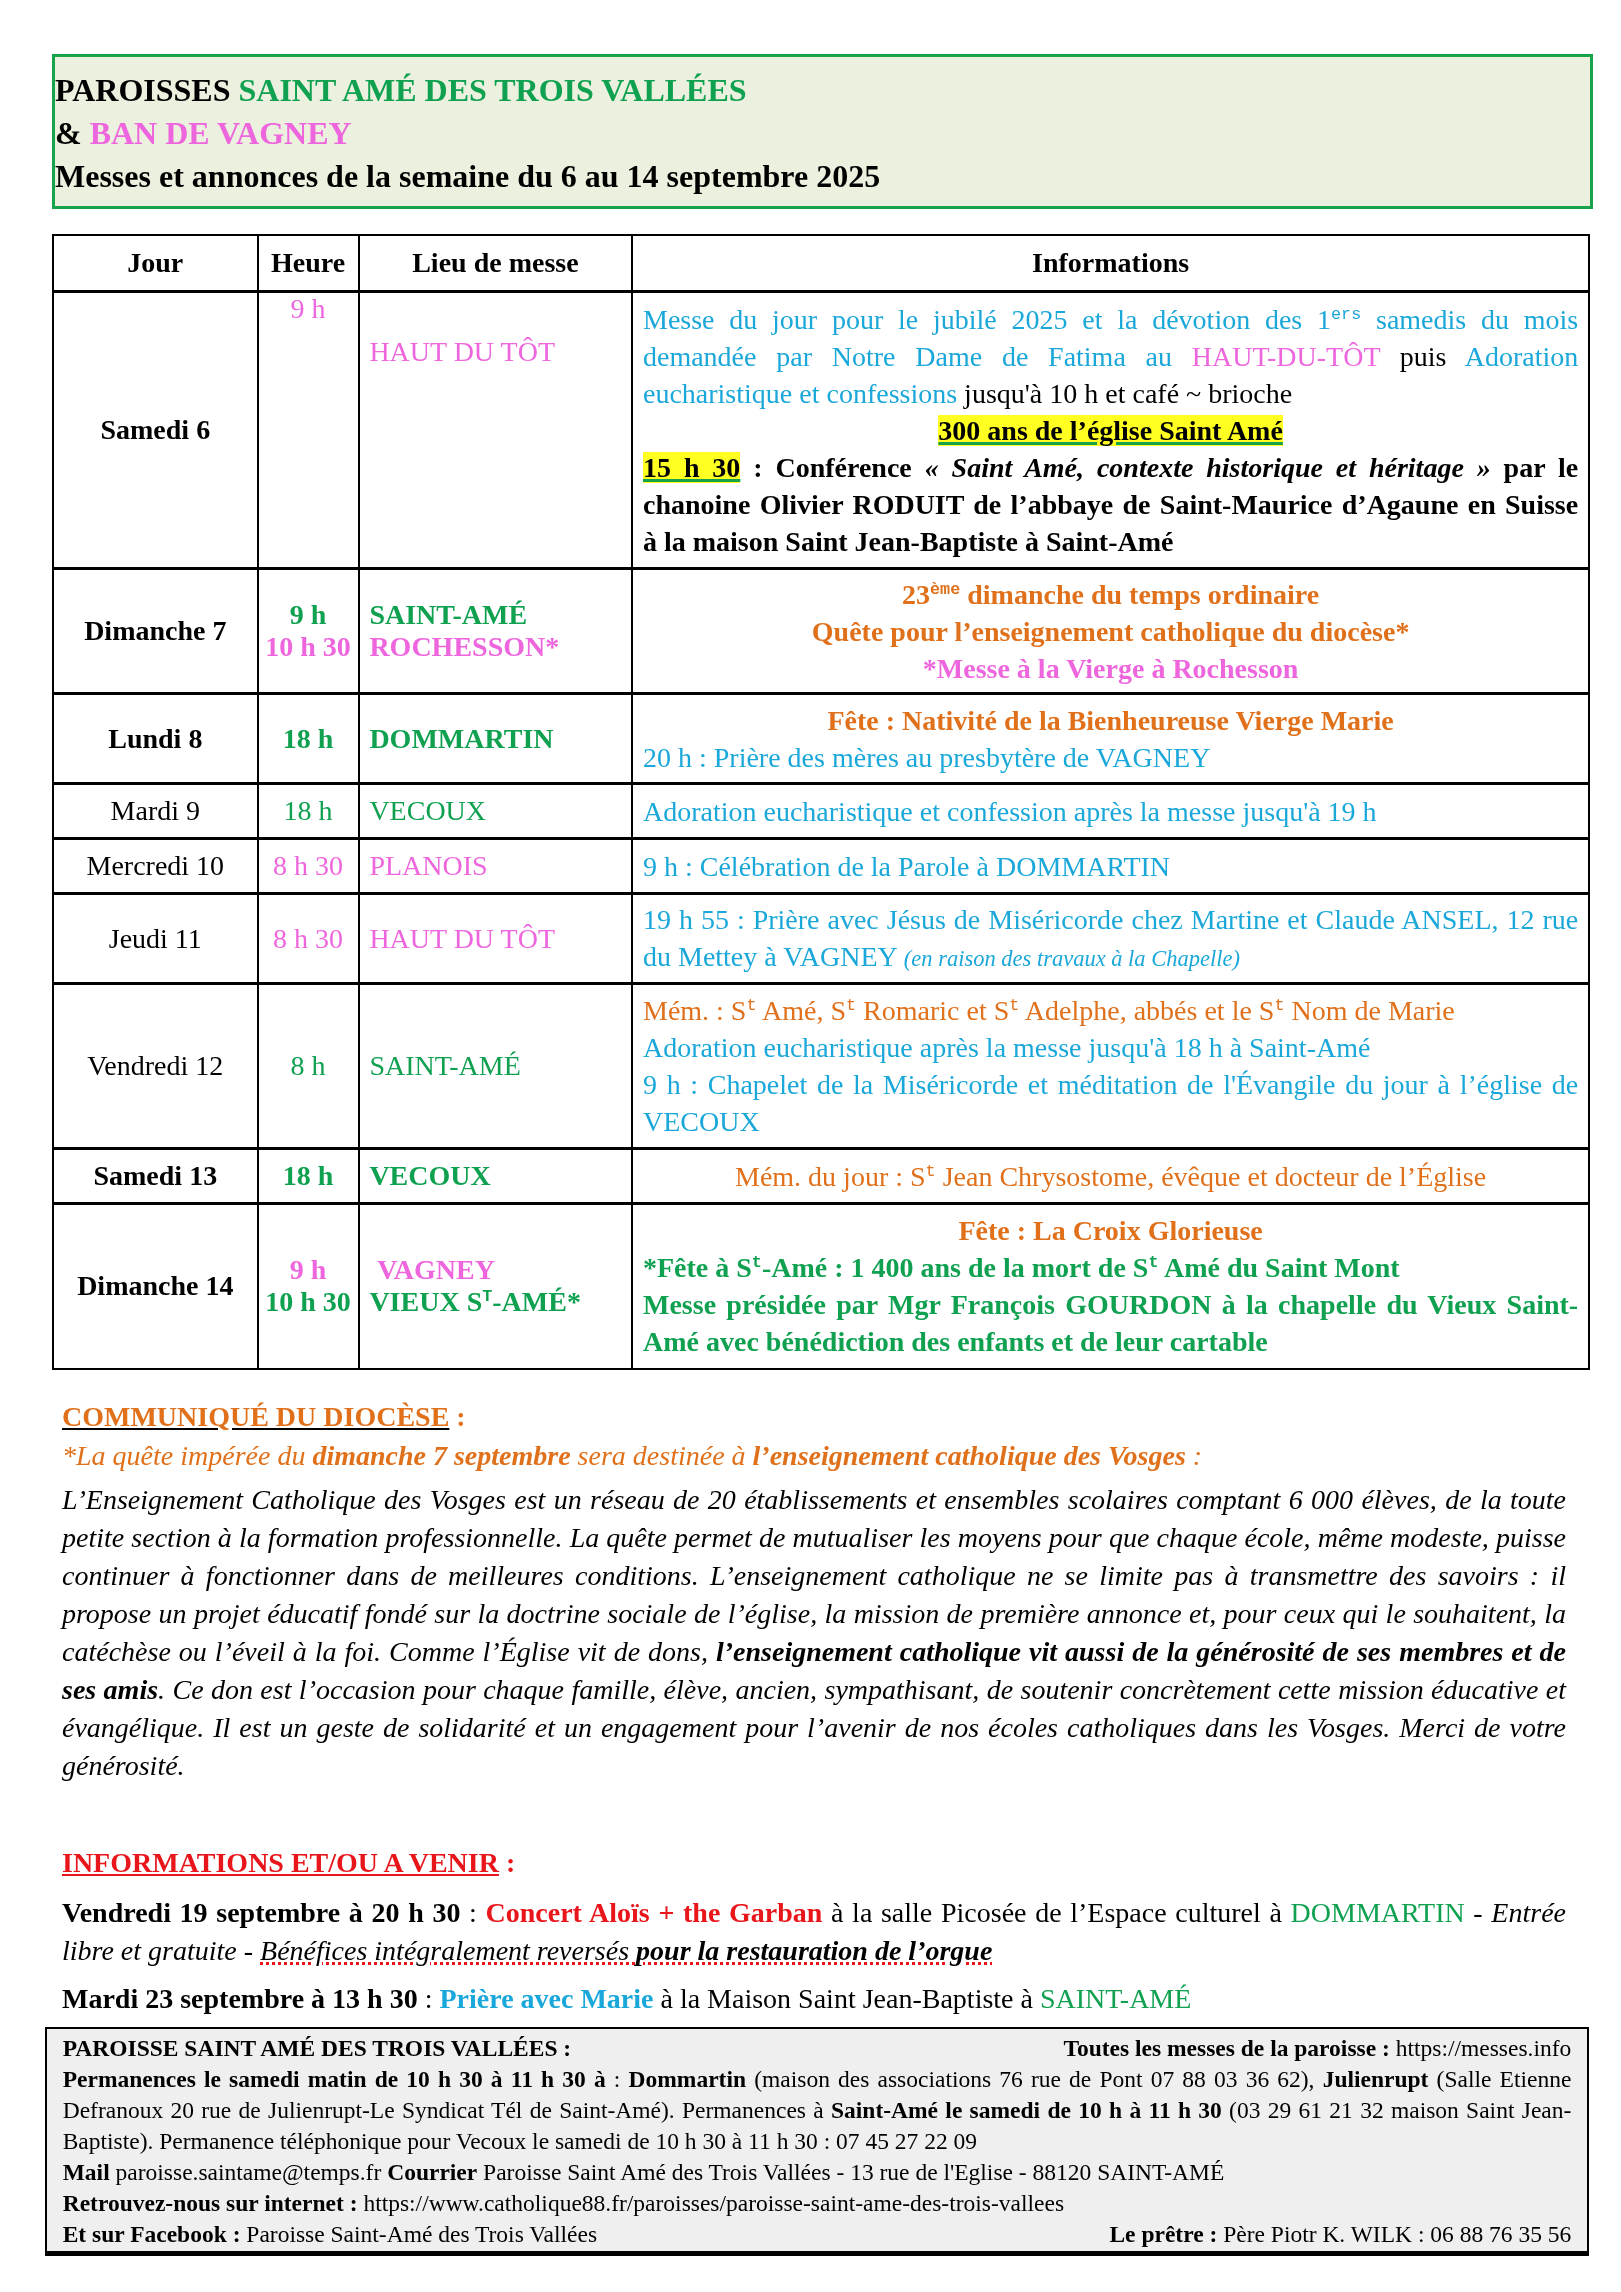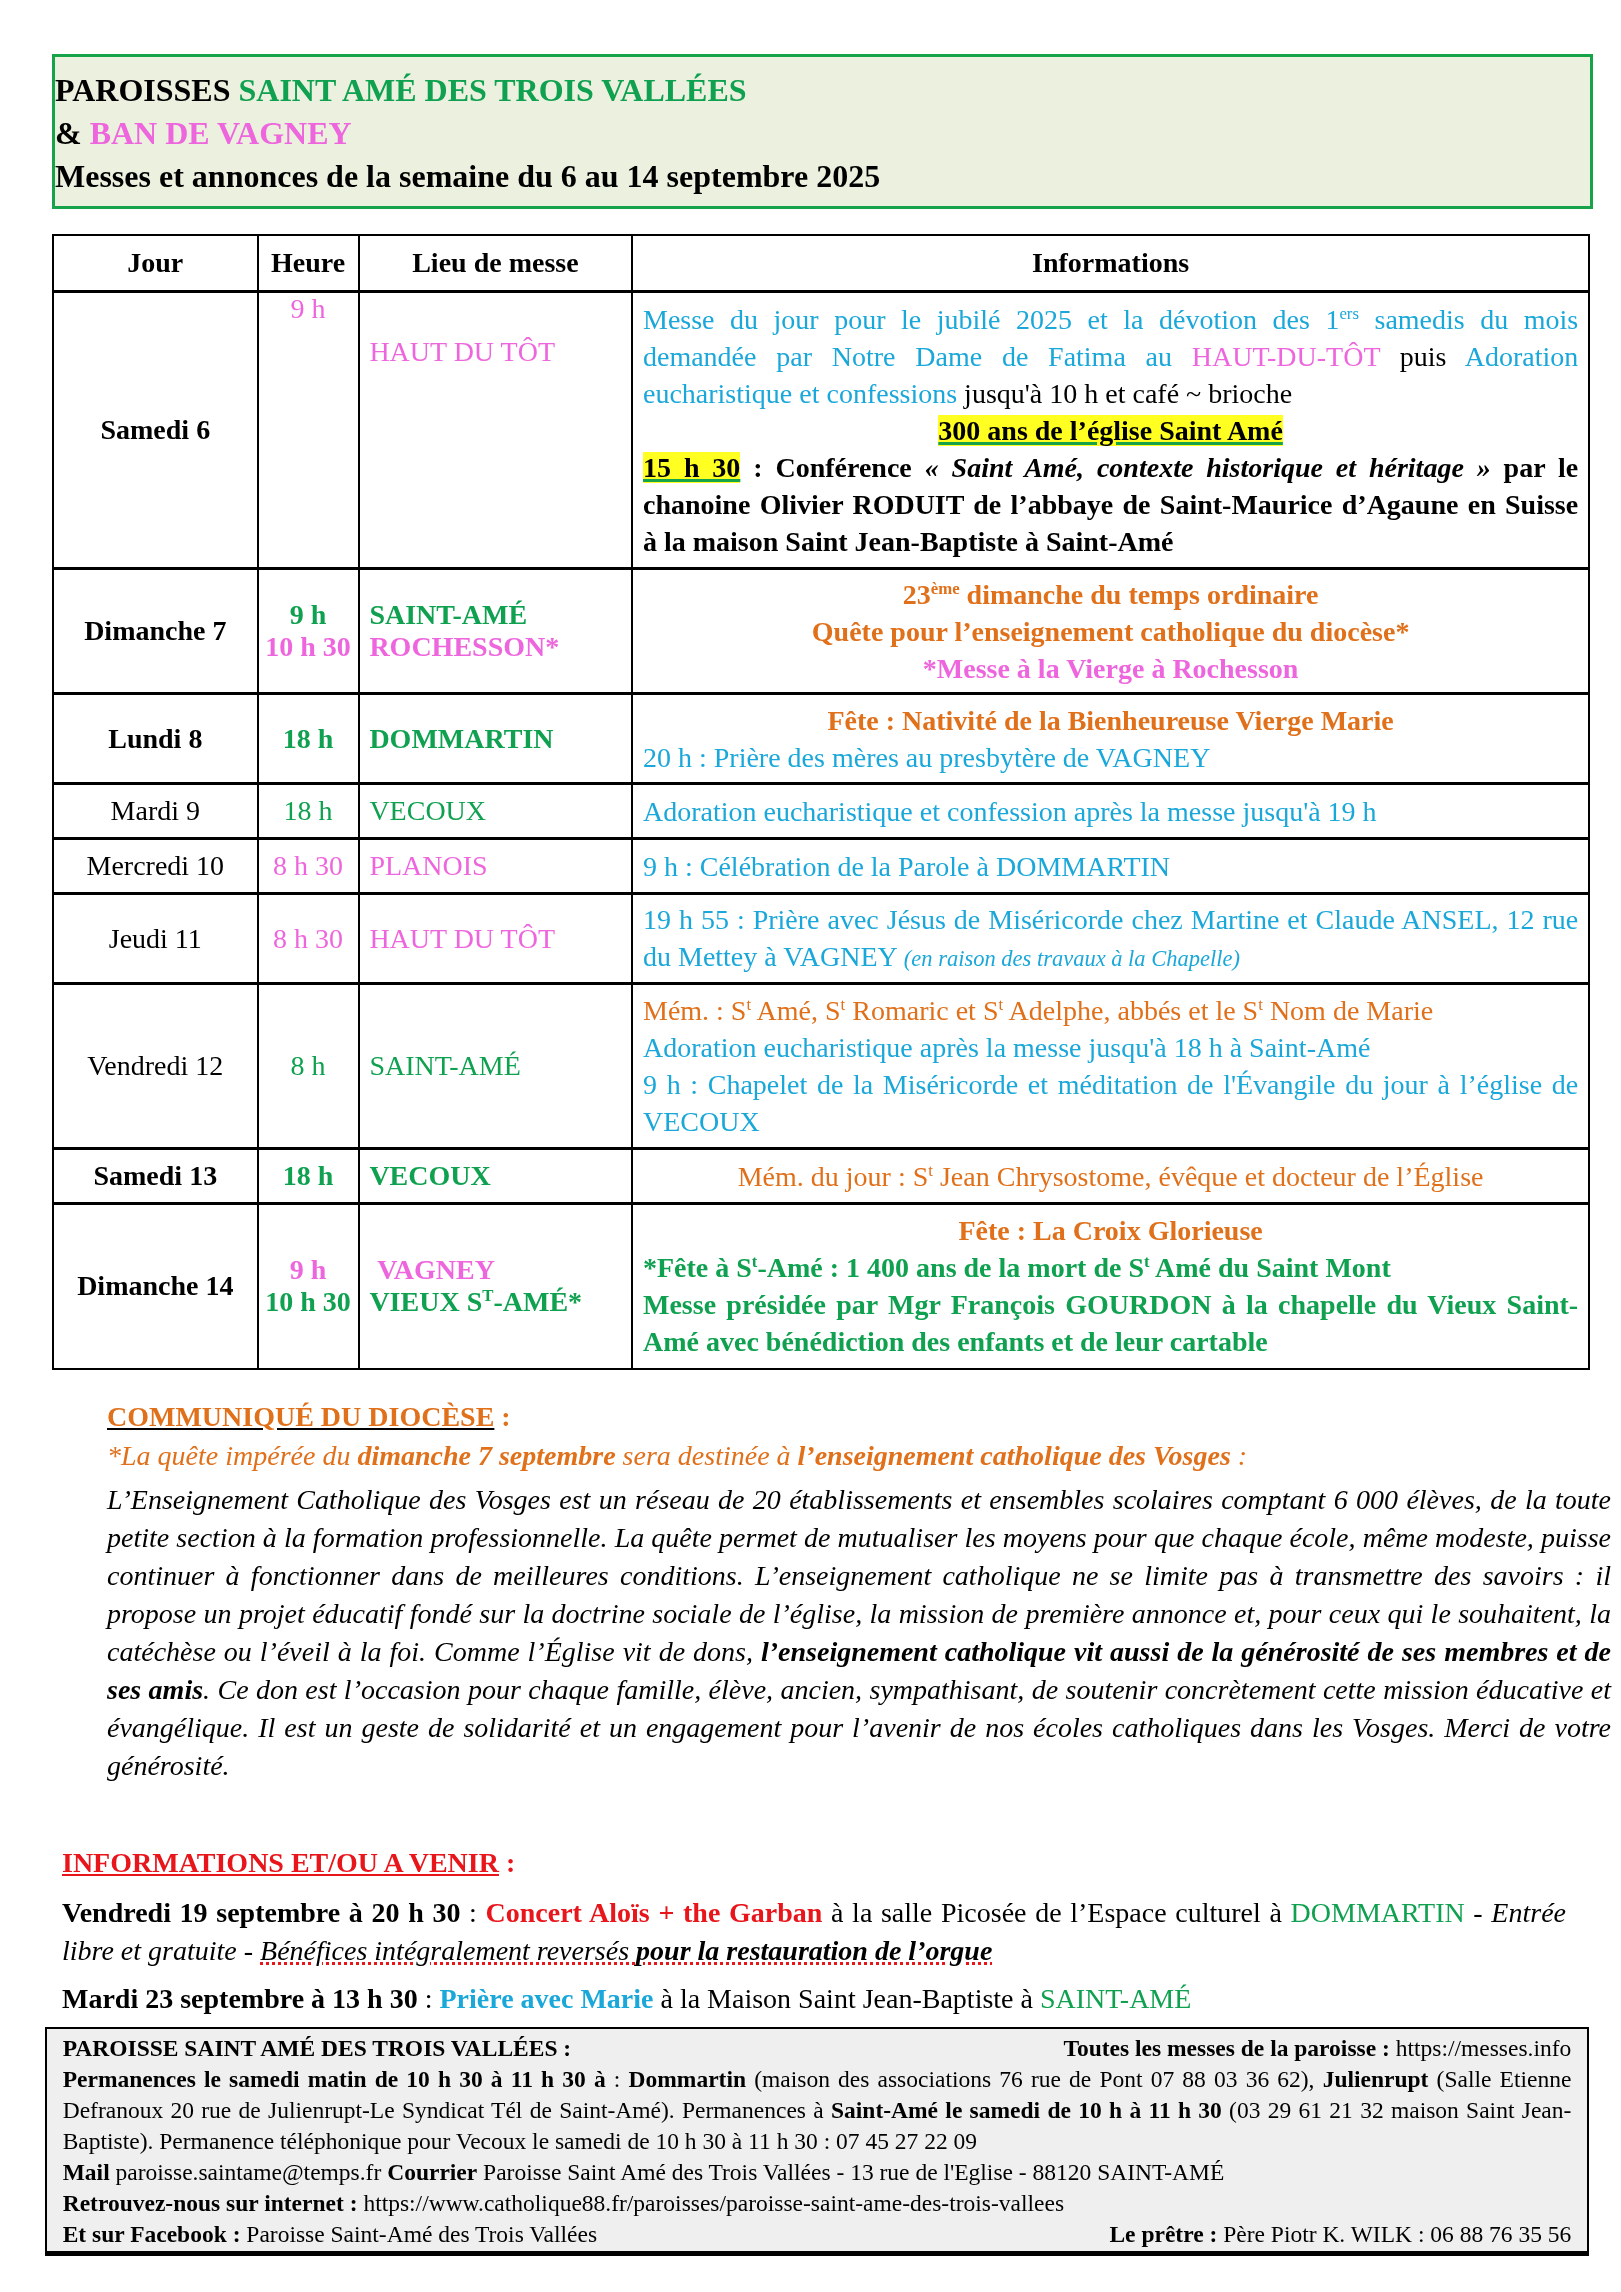--- a/index.html
+++ b/index.html
@@ -23,24 +23,24 @@
   table.sched th, table.sched td { border: 2px solid #000; padding: 0 9.8px; vertical-align: middle; }
   table.sched th { height: 54px; font-weight: bold; font-size: 28px; border-bottom: 3.9px solid #000; }
   table.sched tr + tr td { border-top: 3.9px solid #000; }
   .c-jour { width: 183px; text-align: center; }
   .c-heure { width: 95px; text-align: center; padding: 0 2px !important; }
   .c-lieu { width: 252px; text-align: left; }
   .c-info { text-align: justify; line-height: 37px; padding: 3.9px 9.8px !important; }
   .center { text-align: center; }
   .hl { background: #ffff22; }
   .grn-ul { text-decoration: underline; text-decoration-color: #17a34a; text-decoration-thickness: 2.9px; }
-  sup { font-size: 60%; line-height: 0; }
-
-  
-  .comm { position: absolute; left: 62px; top: 1397px; width: 1504px; font-size: 28px; margin-left: 45px; }
+  sup { font-size: 60%; line-height: 0; font-family: Liberation Mono, monospace; }
+
+  
+  .comm { position: absolute; left: 62px; top: 1397px; width: 1504px; font-size: 28px; }
   .comm-title { color: #e0701a; font-weight: bold; text-decoration: underline; text-decoration-color: #000; line-height: 39px; }
   .comm-sub { color: #e0701a; font-style: italic; line-height: 39px; }
   .comm-body { font-style: italic; text-align: justify; line-height: 38px; margin-top: 5.9px; }
 
   .infos { position: absolute; left: 62px; top: 1843px; width: 1504px; font-size: 28px; }
   .infos-title { color: #e8151b; font-weight: bold; line-height: 39px; }
   .infos-title .t { text-decoration: underline; }
   .infos p { margin: 0; text-align: justify; line-height: 38px; }
   .infos .p1 { margin-top: 11.8px; }
   .infos .p2 { margin-top: 9.8px; }

